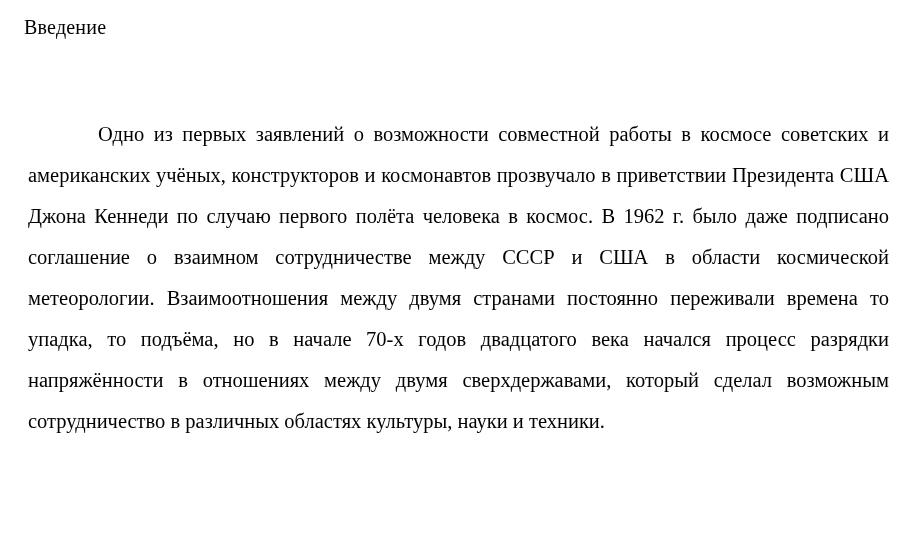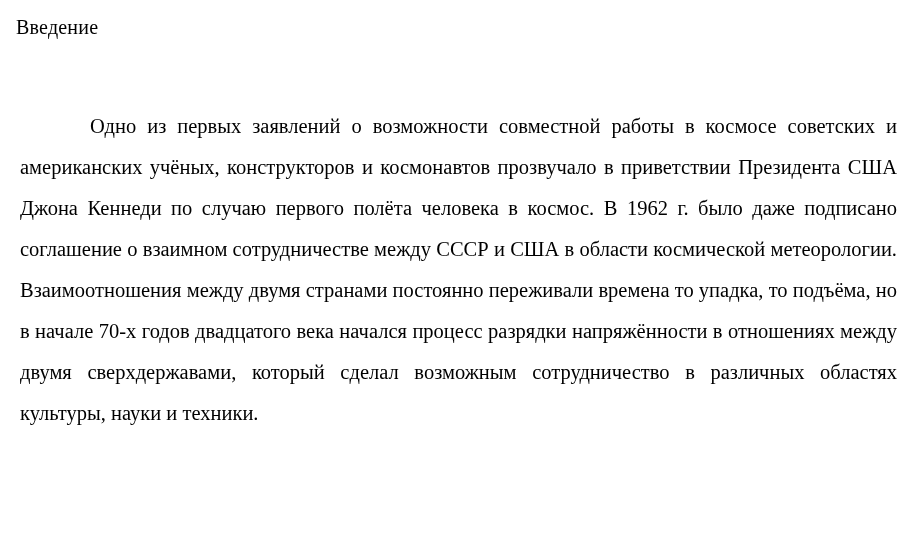--- a/index.html
+++ b/index.html
@@ -18,33 +18,33 @@
     width: 917px;
     height: 560px;
     box-sizing: border-box;
     padding: 14px 10px 0 12px;
     position: relative;
   }
   .heading {
     font-size: 20px;
     line-height: 26px;
     text-align: left;
-    margin: 0 0 0 4px;
+    margin: 0 0 0 12px;
     letter-spacing: 0.2px;
   }
   .spacer {
     height: 58px;
   }
   .body-paragraph {
     font-size: 20.5px;
     line-height: 41px;
     text-align: justify;
     text-justify: inter-word;
     text-indent: 70px;
-    margin: 8px;
+    margin: 16px;
     padding-right: 2px;
     hyphens: none;
   }
 </style>
 </head>
 <body>
 
 <div class="page">
   <div class="heading">Введение</div>
   <div class="spacer"></div>

